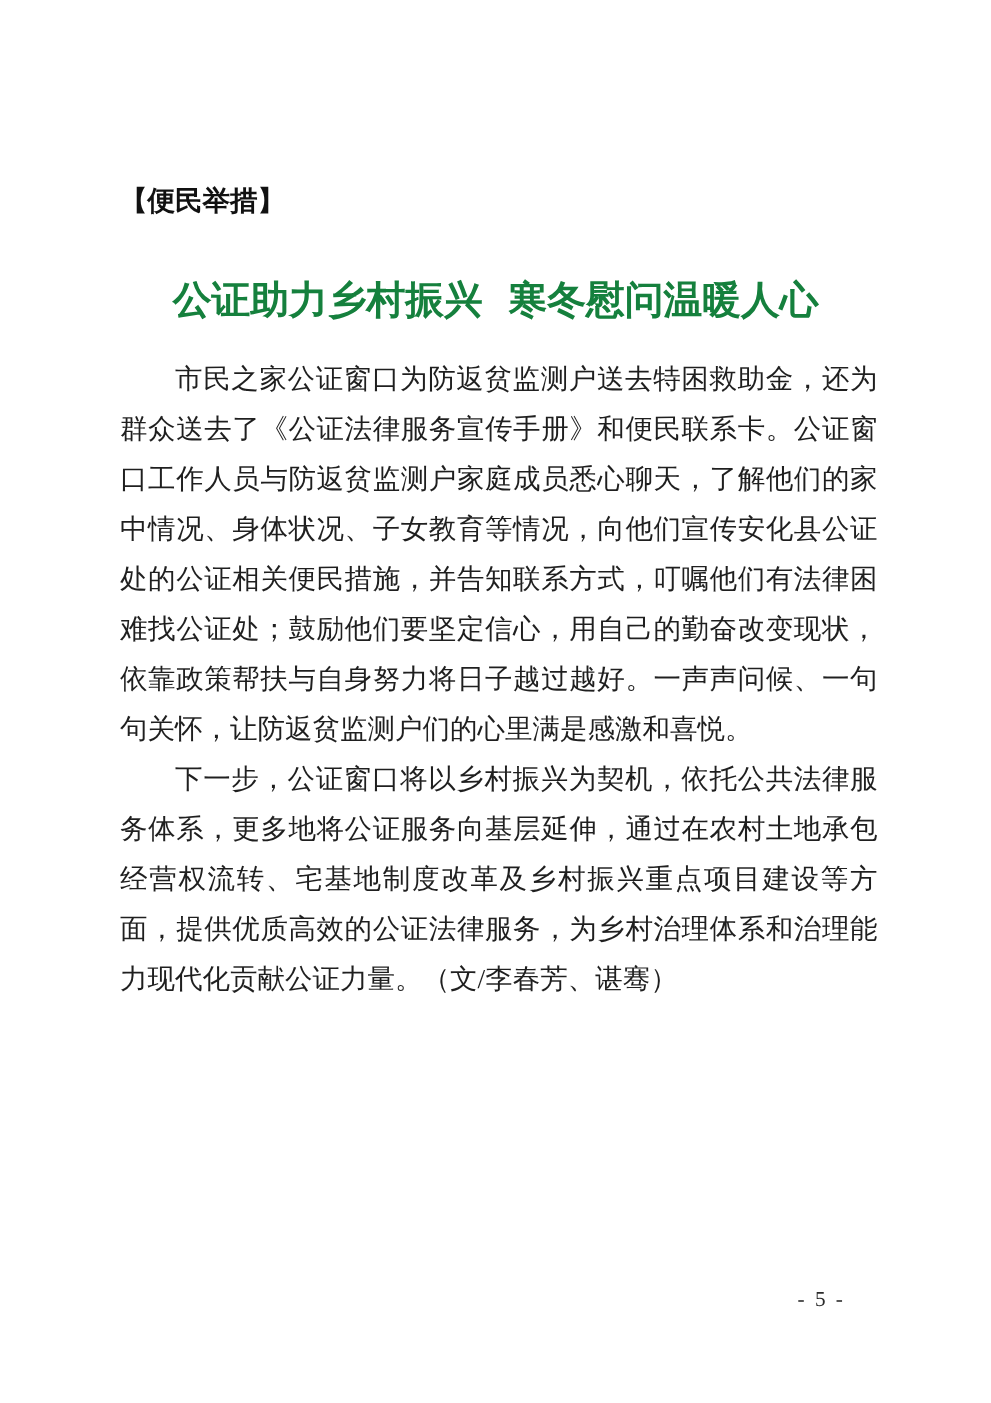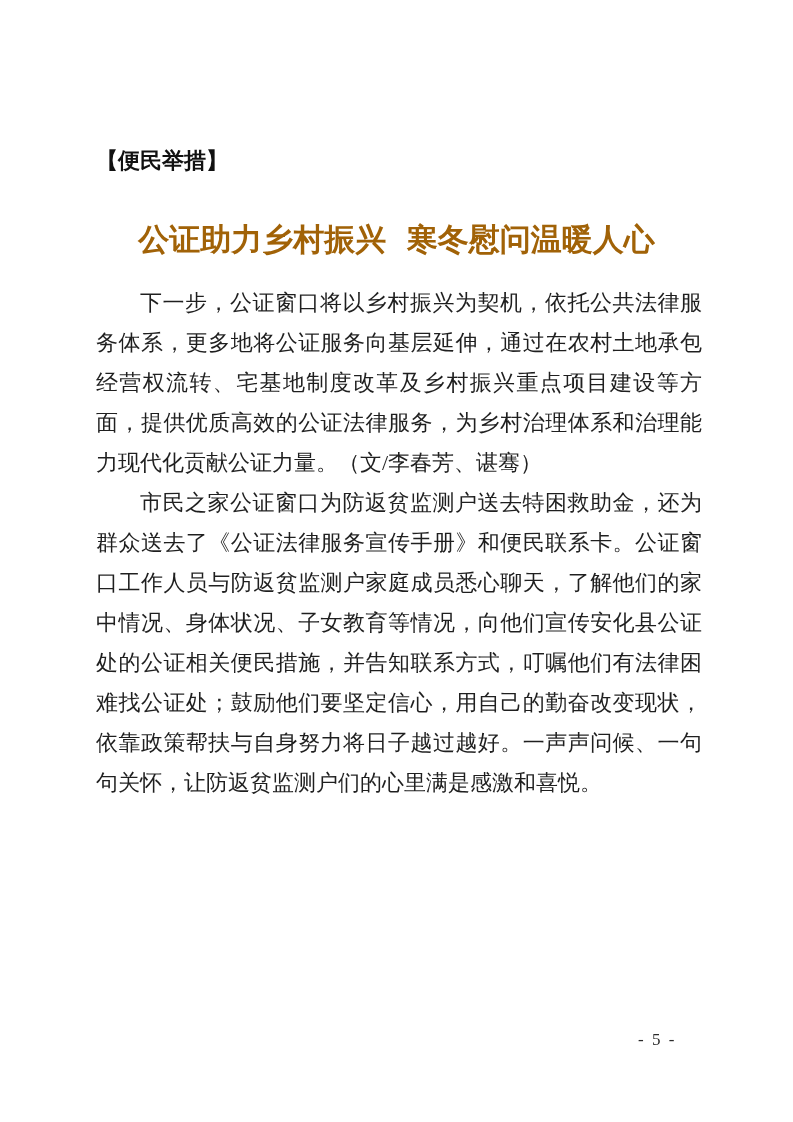--- a/index.html
+++ b/index.html
@@ -28,21 +28,21 @@
   }
   .article-title {
     position: absolute;
     left: 0;
     right: 0;
     top: 198px;
     text-align: center;
     font-family: "Liberation Sans", "DejaVu Sans", sans-serif;
     font-size: 31px;
     font-weight: bold;
-    color: #a16207;
+    color: #15803d;
     word-spacing: 12px;
     white-space: nowrap;
   }
   .body-text {
     position: absolute;
     left: 96px;
     top: 283px;
     width: 606px;
   }
   .body-text p {
@@ -68,19 +68,19 @@
 </head>
 <body>
 
 <div class="page">
 
   <div class="section-header">【便民举措】</div>
 
   <h1 class="article-title">公证助力乡村振兴 寒冬慰问温暖人心</h1>
 
   <div class="body-text">
+    <p>市民之家公证窗口为防返贫监测户送去特困救助金，还为群众送去了《公证法律服务宣传手册》和便民联系卡。公证窗口工作人员与防返贫监测户家庭成员悉心聊天，了解他们的家中情况、身体状况、子女教育等情况，向他们宣传安化县公证处的公证相关便民措施，并告知联系方式，叮嘱他们有法律困难找公证处；鼓励他们要坚定信心，用自己的勤奋改变现状，依靠政策帮扶与自身努力将日子越过越好。一声声问候、一句句关怀，让防返贫监测户们的心里满是感激和喜悦。</p>
     <p>下一步，公证窗口将以乡村振兴为契机，依托公共法律服务体系，更多地将公证服务向基层延伸，通过在农村土地承包经营权流转、宅基地制度改革及乡村振兴重点项目建设等方面，提供优质高效的公证法律服务，为乡村治理体系和治理能力现代化贡献公证力量。（文/李春芳、谌骞）</p>
-    <p>市民之家公证窗口为防返贫监测户送去特困救助金，还为群众送去了《公证法律服务宣传手册》和便民联系卡。公证窗口工作人员与防返贫监测户家庭成员悉心聊天，了解他们的家中情况、身体状况、子女教育等情况，向他们宣传安化县公证处的公证相关便民措施，并告知联系方式，叮嘱他们有法律困难找公证处；鼓励他们要坚定信心，用自己的勤奋改变现状，依靠政策帮扶与自身努力将日子越过越好。一声声问候、一句句关怀，让防返贫监测户们的心里满是感激和喜悦。</p>
   </div>
 
   <div class="page-number">- 5 -</div>
 
 </div>
 
 </body></html>

